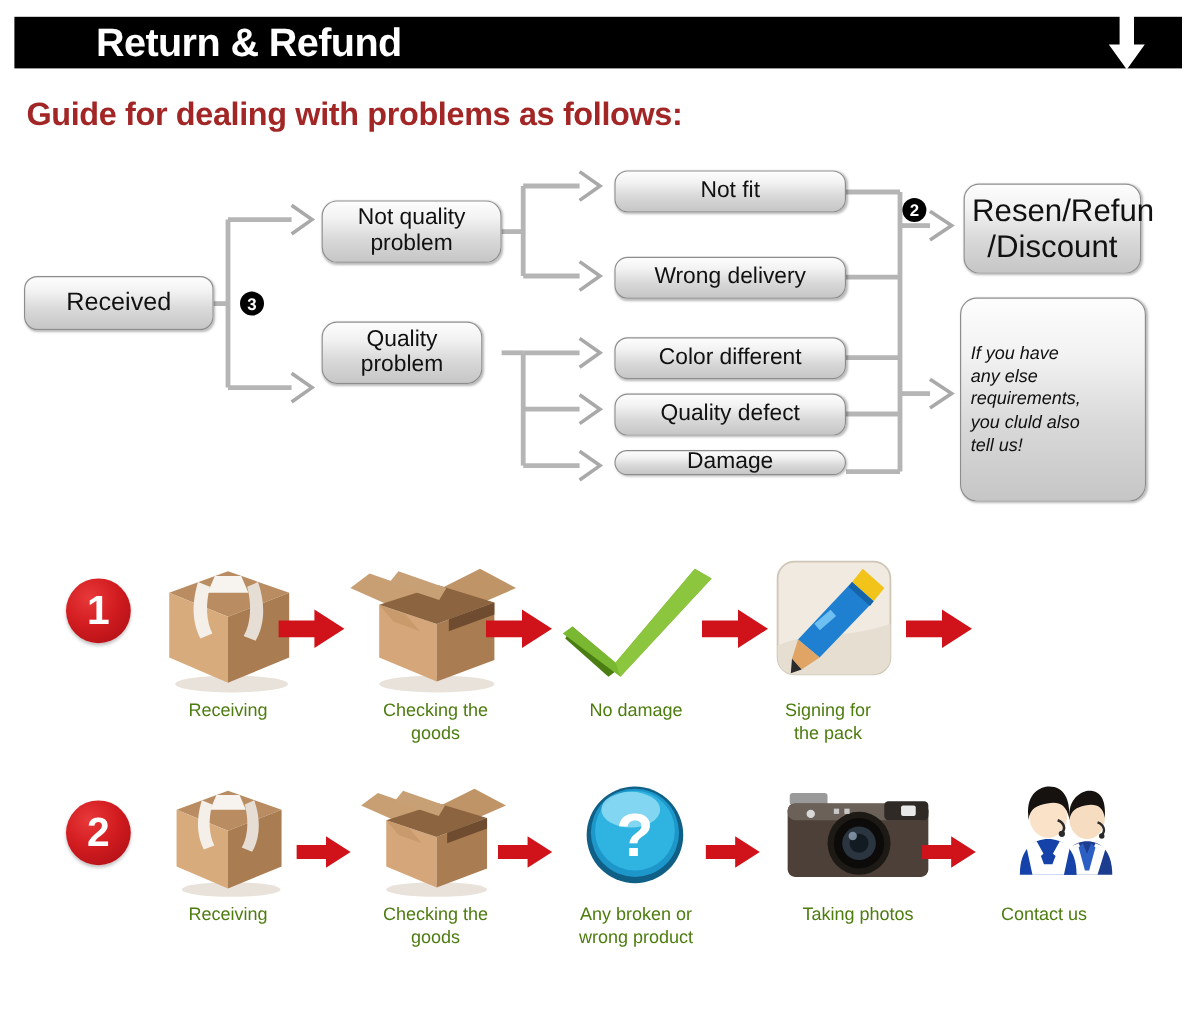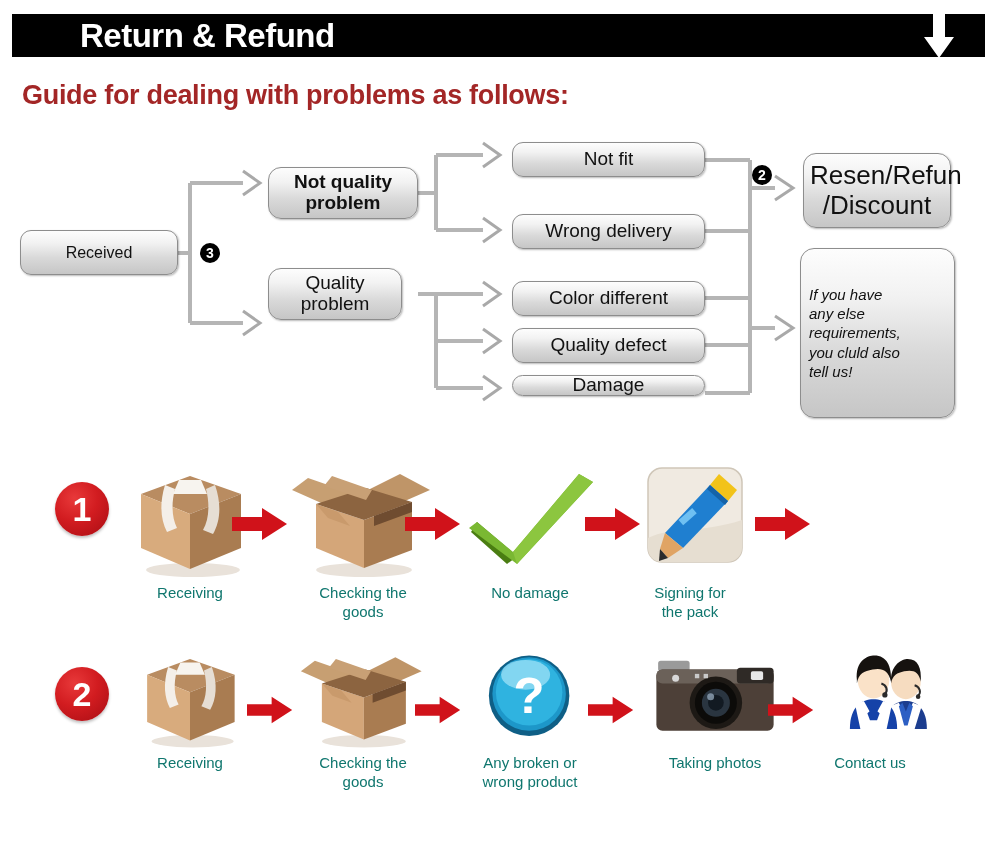--- a/index.html
+++ b/index.html
@@ -70,21 +70,21 @@
     position:absolute;width:54px;height:54px;border-radius:50%;
     background:radial-gradient(circle at 36% 30%, #e8393a 0%, #d21c20 45%, #a70d14 100%);
     color:#fff;font-size:34px;font-weight:bold;
     display:flex;align-items:center;justify-content:center;
     font-family:"Liberation Sans", sans-serif;
     box-shadow:0 2px 3px rgba(0,0,0,.25);
   }
   .cell{position:absolute;width:150px;text-align:center;}
   .cell .art{position:relative;height:120px;width:150px;}
   .cell .cap{
-    margin-top:4px;font-size:15px;color:#0f766e;line-height:1.25;
+    margin-top:4px;font-size:15px;color:#4d7c0f;line-height:1.25;
     font-family:"Liberation Sans", sans-serif;white-space:pre-line;
   }
   .arrow{position:absolute;width:56px;height:34px;}
 
   svg{display:block;}
 </style>
 </head>
 <body>
 
 <div class="page">
@@ -140,25 +140,25 @@
         <polyline points="483,18 500,30 483,42"></polyline>
         <polyline points="483,93 500,105 483,117"></polyline>
         <polyline points="483,157 500,169 483,181"></polyline>
         <polyline points="483,204 500,216 483,228"></polyline>
         <polyline points="483,251 500,263 483,275"></polyline>
         <polyline points="775,51 793,63 775,75"></polyline>
         <polyline points="775,191 793,203 775,215"></polyline>
       </g>
     </svg>
 
-    <div class="node" style="left:20px;top:105px;width:158px;height:45px;font-size:16px;">
+    <div class="node" style="left:20px;top:105px;width:158px;height:45px;font-size:21px;">
       <span class="txt">Received</span>
     </div>
 
-    <div class="node tall" style="left:268px;top:42px;width:150px;height:52px;font-weight:bold;">
+    <div class="node tall" style="left:268px;top:42px;width:150px;height:52px;">
       <span class="txt">Not quality
 problem</span>
     </div>
 
     <div class="node tall" style="left:268px;top:143px;width:134px;height:52px;">
       <span class="txt">Quality
 problem</span>
     </div>
 
     <div class="node" style="left:512px;top:17px;width:193px;height:35px;">

